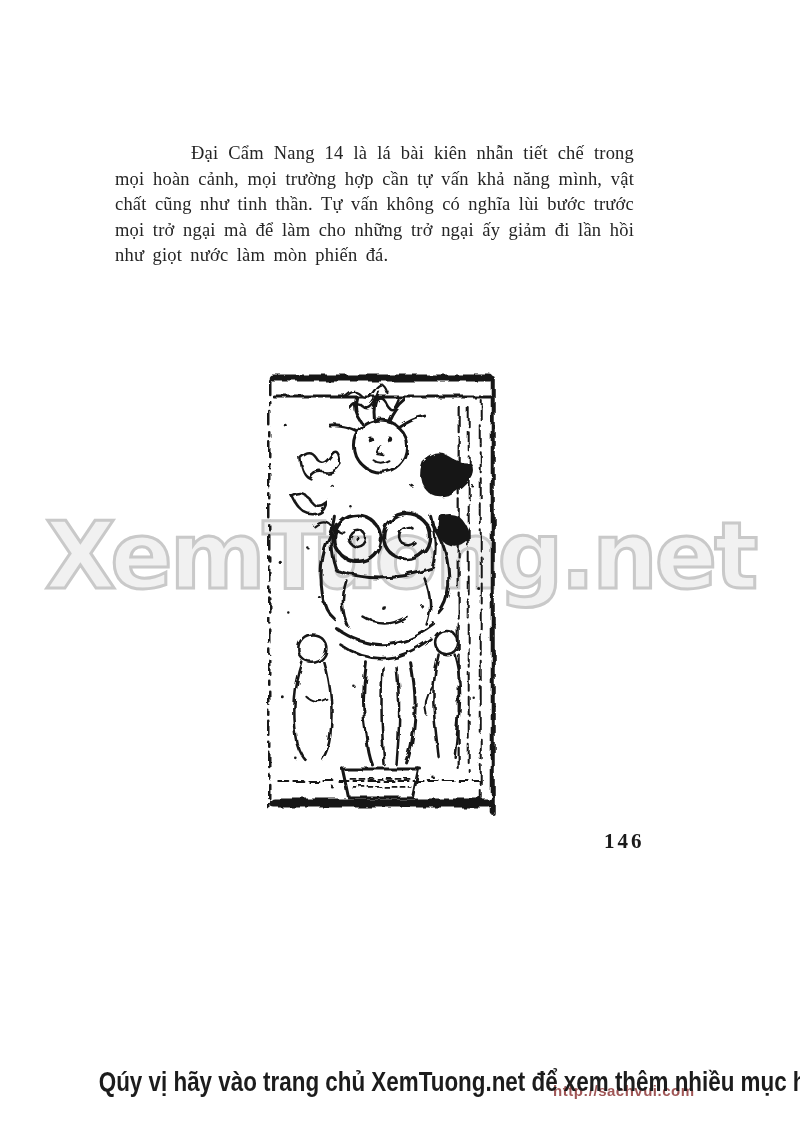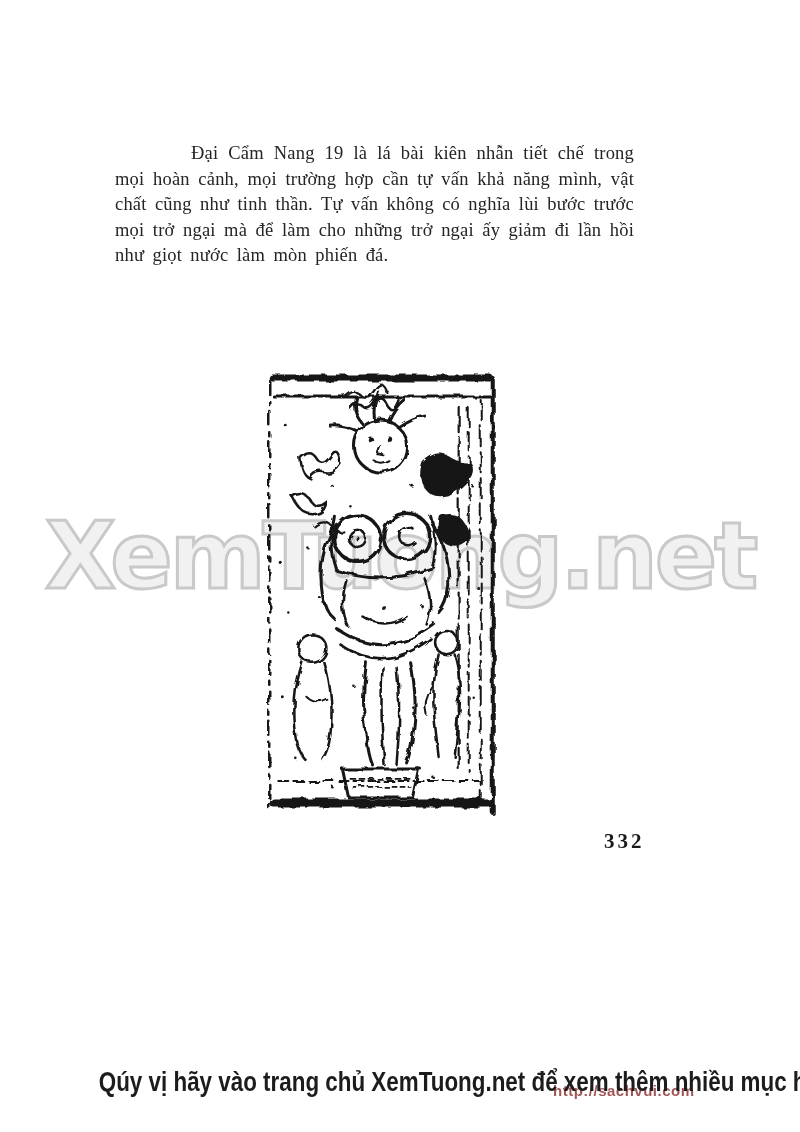--- a/index.html
+++ b/index.html
@@ -51,21 +51,21 @@
     font-size:15px;letter-spacing:0.5px;
     color:#7f1d1d;opacity:0.75;white-space:nowrap;
   }
 </style>
 </head>
 <body>
 
 <div class="watermark">XemTuong.net</div>
 
 <div class="body-text">
-  <p>Đại Cẩm Nang 19 là lá bài kiên nhẫn tiết chế trong mọi hoàn cảnh, mọi trường hợp cần tự vấn khả năng mình, vật chất cũng như tinh thần. Tự vấn không có nghĩa lùi bước trước mọi trở ngại mà để làm cho những trở ngại ấy giảm đi lần hồi như giọt nước làm mòn phiến đá.</p>
+  <p>Đại Cẩm Nang 14 là lá bài kiên nhẫn tiết chế trong mọi hoàn cảnh, mọi trường hợp cần tự vấn khả năng mình, vật chất cũng như tinh thần. Tự vấn không có nghĩa lùi bước trước mọi trở ngại mà để làm cho những trở ngại ấy giảm đi lần hồi như giọt nước làm mòn phiến đá.</p>
 </div>
 
 <svg class="woodcut" viewBox="0 0 237 451" aria-hidden="true">
   <defs>
     <filter id="rough" x="-15%" y="-15%" width="130%" height="130%">
       <feTurbulence type="fractalNoise" baseFrequency="0.08" numOctaves="2" seed="11" result="n"></feTurbulence>
       <feDisplacementMap in="SourceGraphic" in2="n" scale="6"></feDisplacementMap>
     </filter>
   </defs>
   <g filter="url(#rough)" stroke="#161616" fill="none" stroke-linecap="round">
@@ -160,18 +160,18 @@
       <circle cx="170" cy="410" r="1.4"></circle>
         <circle cx="210" cy="120" r="1.3"></circle>
       <circle cx="214" cy="220" r="1.5"></circle>
         <circle cx="210" cy="330" r="1.2"></circle>
       <circle cx="56" cy="230" r="1.4"></circle>
         <circle cx="44" cy="180" r="1.2"></circle>
     </g>
   </g>
 </svg>
 
-<div class="page-number">332</div>
+<div class="page-number">146</div>
 
 <div class="footer">
   <span class="footer-url">http://sachvui.com</span>
   <span class="footer-text">Qúy vị hãy vào trang chủ XemTuong.net để xem thêm nhiều mục hay khác</span>
 </div>
 
 </body></html>

